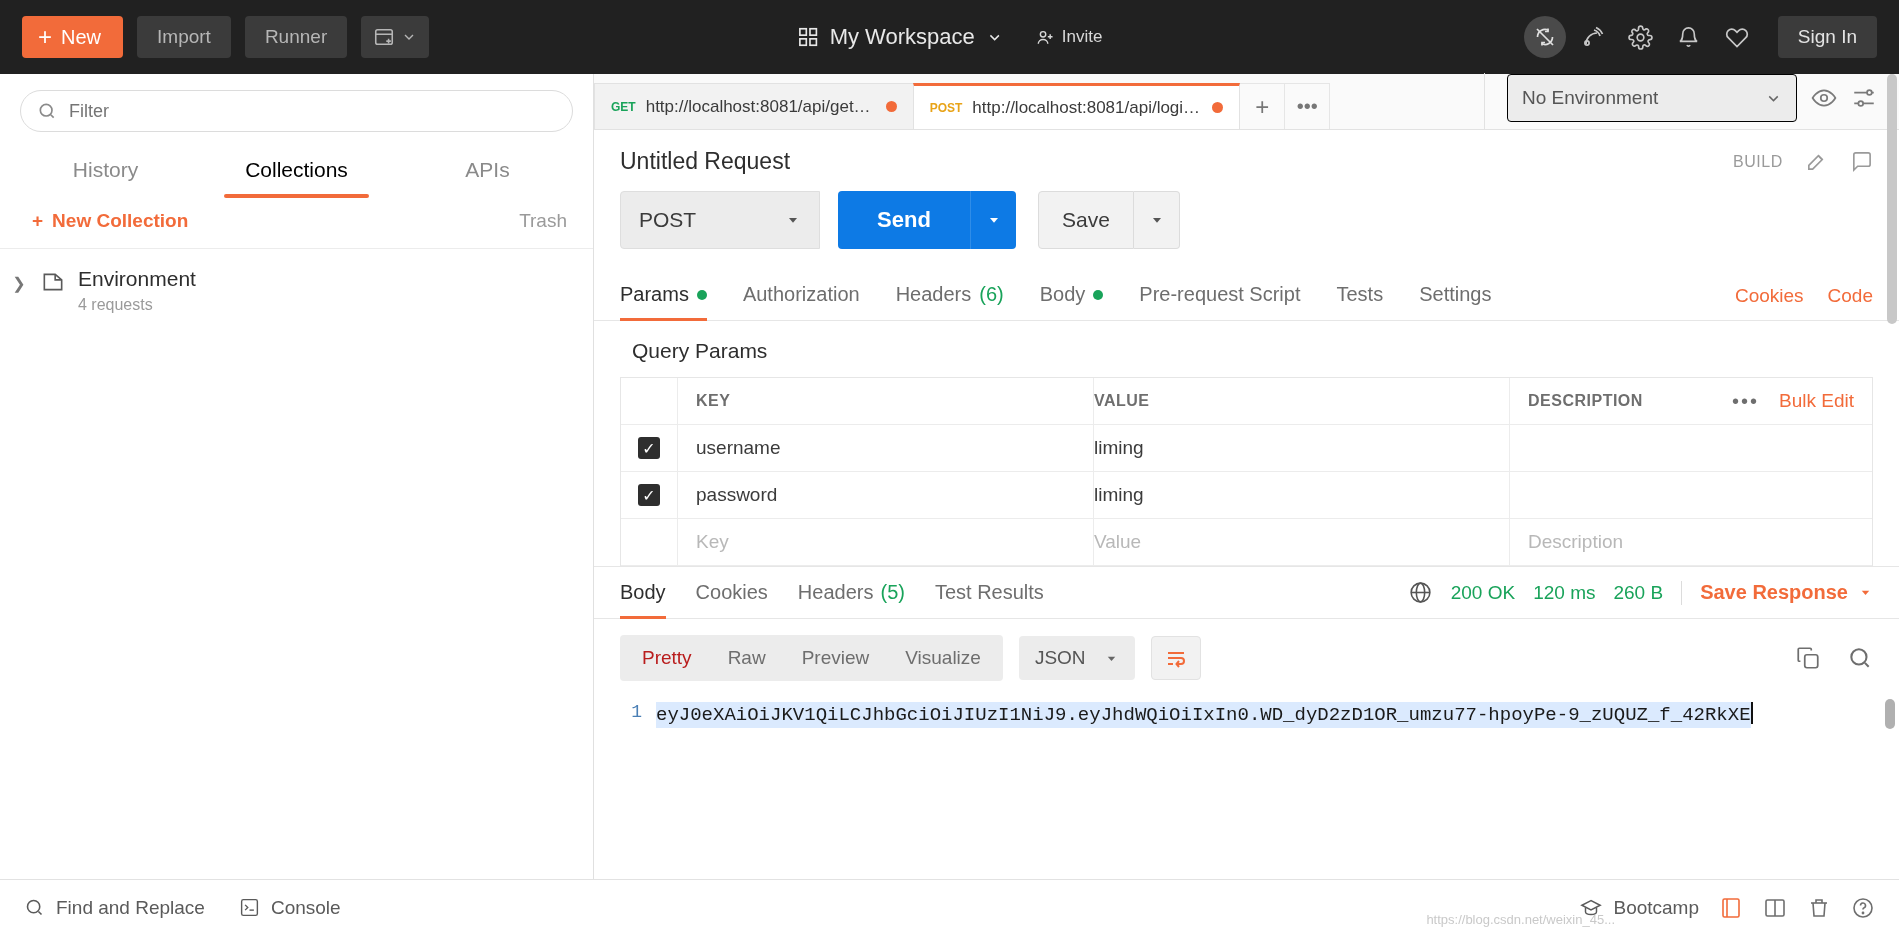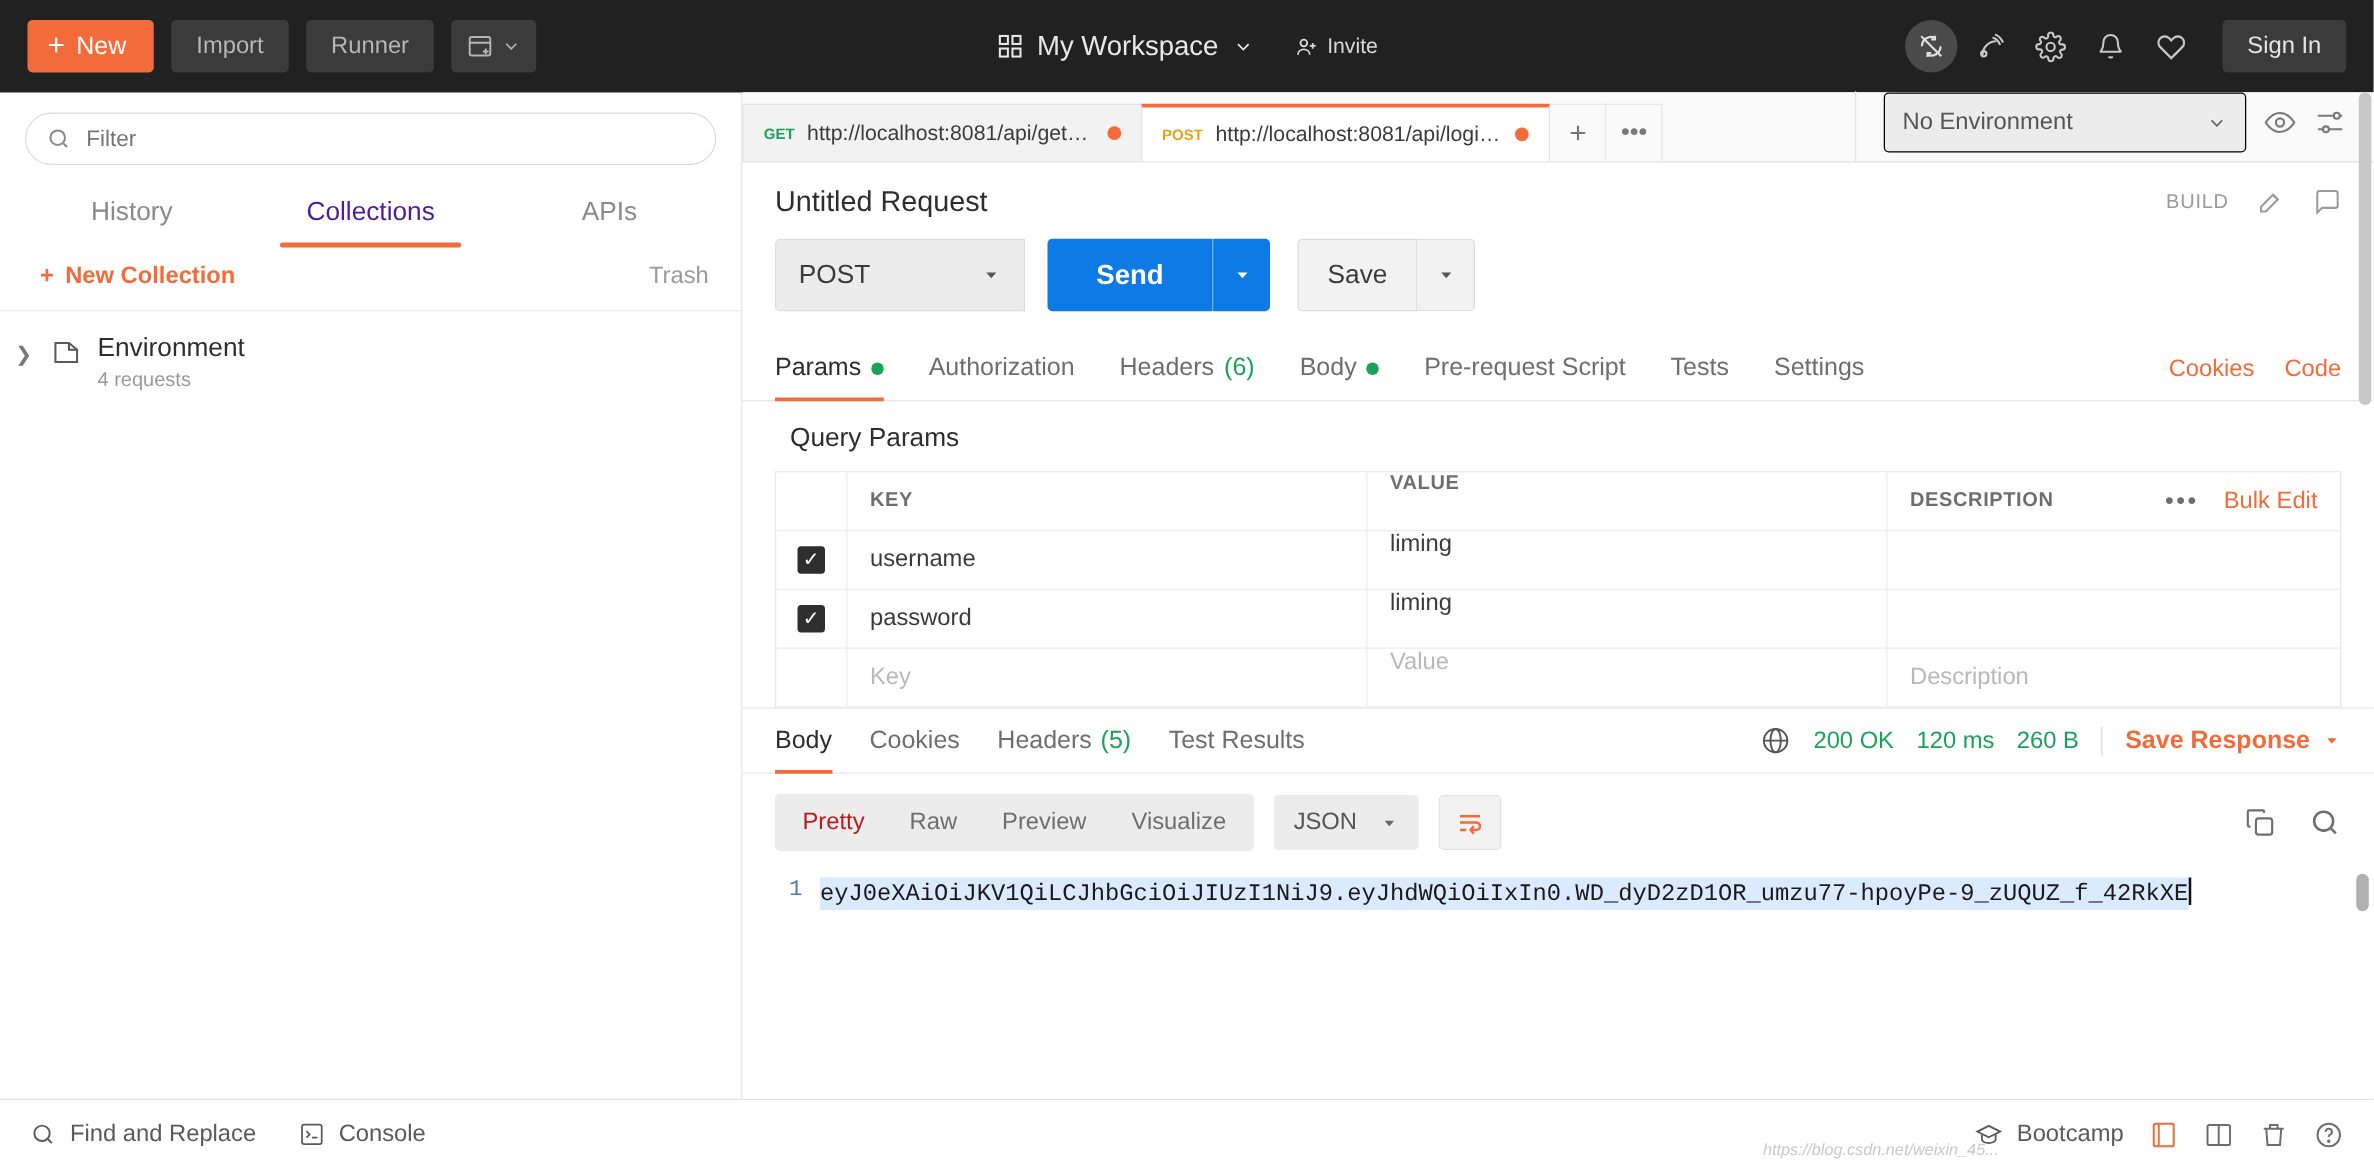--- a/index.html
+++ b/index.html
@@ -76,21 +76,21 @@
   }
   .filter-box input {
     border: none; outline: none; font-size: 18px; color: #555;
     flex: 1; font-family: "Liberation Sans", sans-serif; background: transparent;
   }
   .side-tabs { display: flex; padding: 0 10px; position: relative; }
   .side-tab {
     flex: 1; text-align: center; font-size: 21px; color: #8a8a8a;
     padding: 14px 0 16px 0; cursor: pointer; position: relative;
   }
-  .side-tab.active { color: #4c1d95; }
+  .side-tab.active { color: #000000; }
   .side-tab.active::after {
     content: ""; position: absolute; left: 12%; right: 12%; bottom: 0;
     height: 4px; background: #f26b3a; border-radius: 2px;
   }
   .coll-actions {
     display: flex; align-items: center; justify-content: space-between;
     padding: 12px 26px 16px 32px; border-bottom: 1px solid #ececec;
   }
   .new-coll {
     color: #f26b3a; font-size: 19px; font-weight: bold; cursor: pointer;
@@ -210,21 +210,21 @@
   .cnt { color: #19a35a; }
   .req-tabs-right { margin-left: auto; display: flex; gap: 24px; }
   .link-orange { color: #f26b3a; font-size: 19px; cursor: pointer; }
 
   .qp-title { font-size: 21px; color: #2e2e2e; padding: 18px 26px 14px 38px; }
   .ptable { margin: 0 26px; border: 1px solid #e6e6e6; border-bottom: none; }
   .prow { display: flex; border-bottom: 1px solid #ececec; height: 47px; align-items: center; }
   .prow.head { background: #fff; }
   .pc-check { width: 56px; display: flex; align-items: center; justify-content: center; flex: 0 0 56px; }
   .pc-key { flex: 0 0 416px; padding-left: 18px; border-left: 1px solid #ececec; height: 100%; display: flex; align-items: center; }
-  .pc-val { flex: 0 0 416px; padding-left: 18px; border-left: 1px solid #ececec; height: 100%; display: flex; align-items: flex-start; }
+  .pc-val { flex: 0 0 416px; border-left: 1px solid #ececec; height: 100%; display: flex; align-items: center; }
   .pc-desc { flex: 1; padding-left: 18px; border-left: 1px solid #ececec; height: 100%; display: flex; align-items: center; }
   .pc-act { flex: 0 0 170px; display: flex; align-items: center; justify-content: flex-end; gap: 20px; padding-right: 18px; }
   .hlbl { font-size: 16px; font-weight: bold; color: #6e6e6e; letter-spacing: .5px; }
   .cellv { font-size: 19px; color: #3b3b3b; }
   .cellph { font-size: 19px; color: #b8b8b8; }
   .chkbox {
     width: 22px; height: 22px; background: #2e2e2e; border-radius: 3px;
     display: flex; align-items: center; justify-content: center;
     color: #fff; font-size: 16px; cursor: pointer;
   }
@@ -283,22 +283,22 @@
   }
 
   
   .statusbar {
     height: 56px; flex: 0 0 56px; border-top: 1px solid #e2e2e2;
     display: flex; align-items: center; padding: 0 24px; background: #fff;
   }
   .sb-item { display: flex; align-items: center; gap: 11px; font-size: 19px; color: #5a5a5a; cursor: pointer; margin-right: 34px; }
   .sb-right { margin-left: auto; display: flex; align-items: center; gap: 20px; }
   .wm {
-    position: absolute; right: 300px; bottom: 8px; font-size: 13px;
-    color: #c9c9c9; pointer-events: none; white-space: nowrap; font-style: italic;
+    position: absolute; right: 284px; bottom: 8px; font-size: 13px;
+    color: #c9c9c9; pointer-events: none; white-space: nowrap;
   }
   .right-wrap { position: relative; flex: 1; display: flex; flex-direction: column; min-width: 0; }
 </style>
 </head>
 <body>
 
 <div class="app">
 
   <div class="topbar">
     <button class="btn-new">

